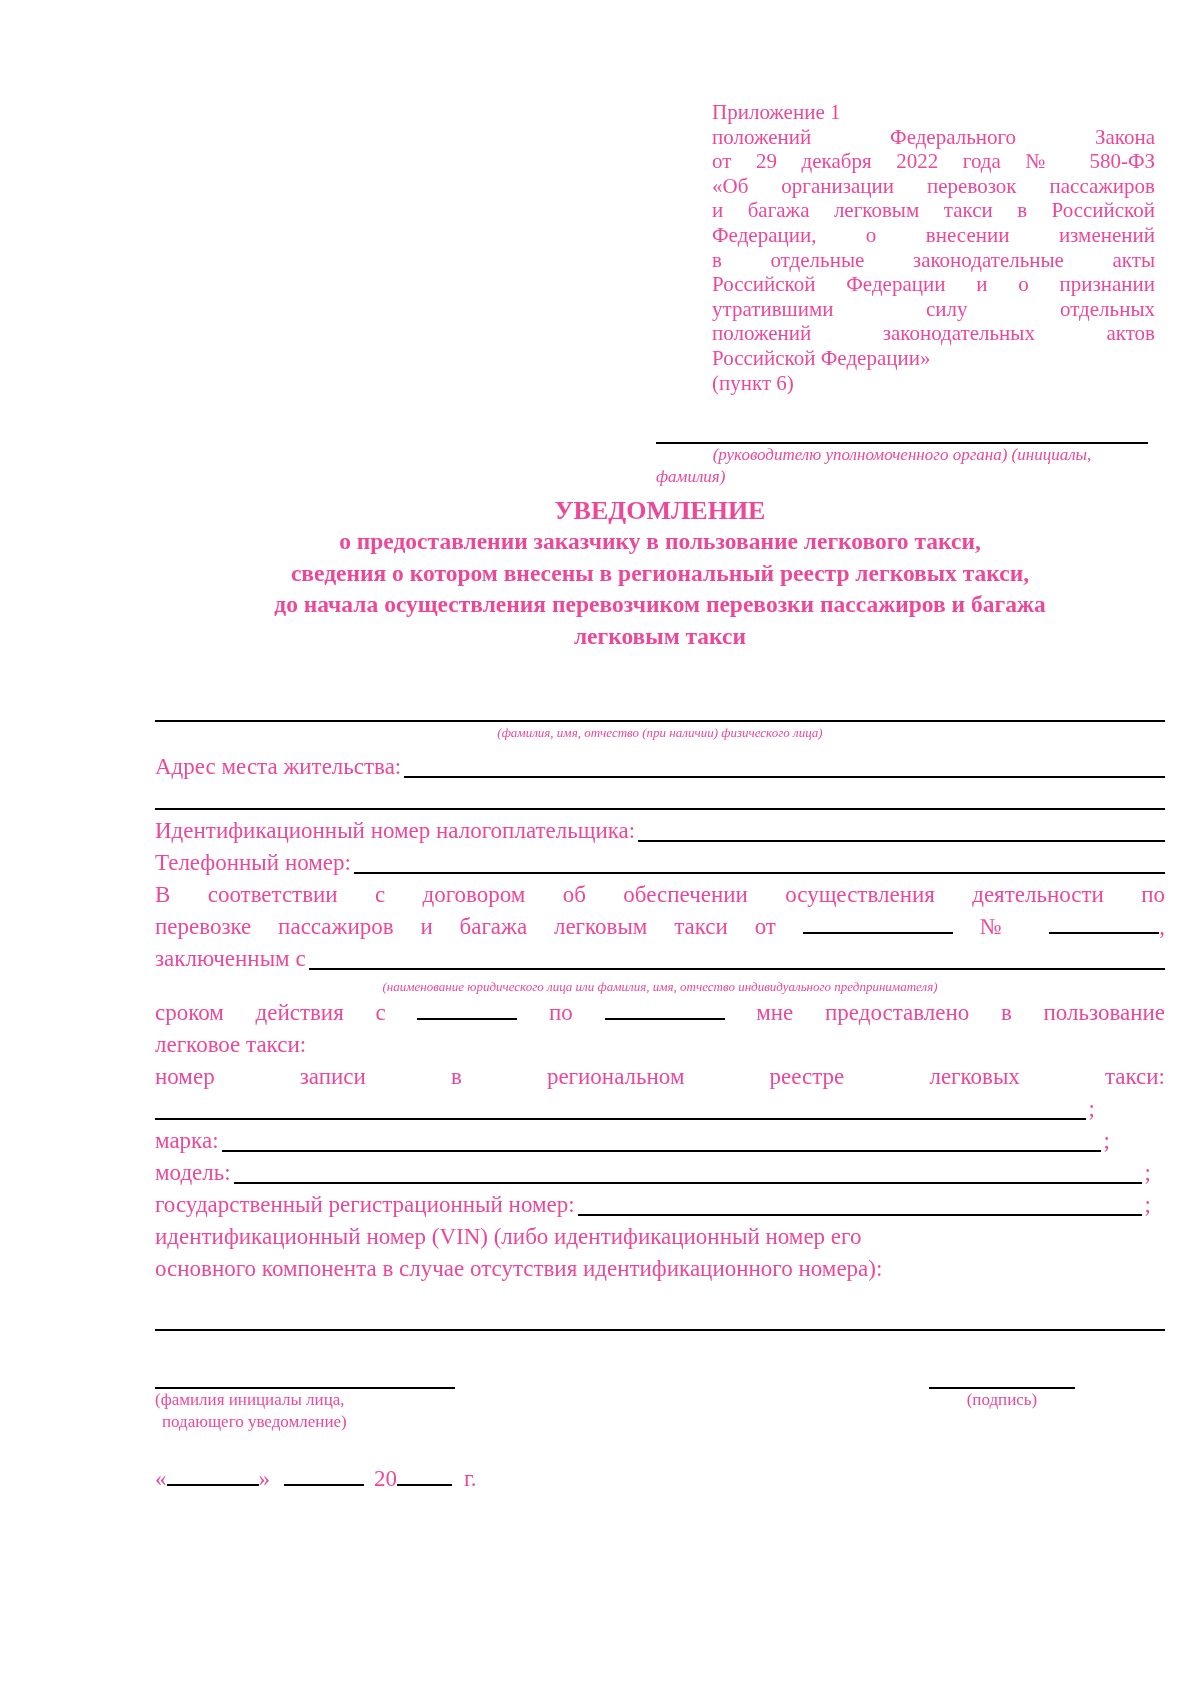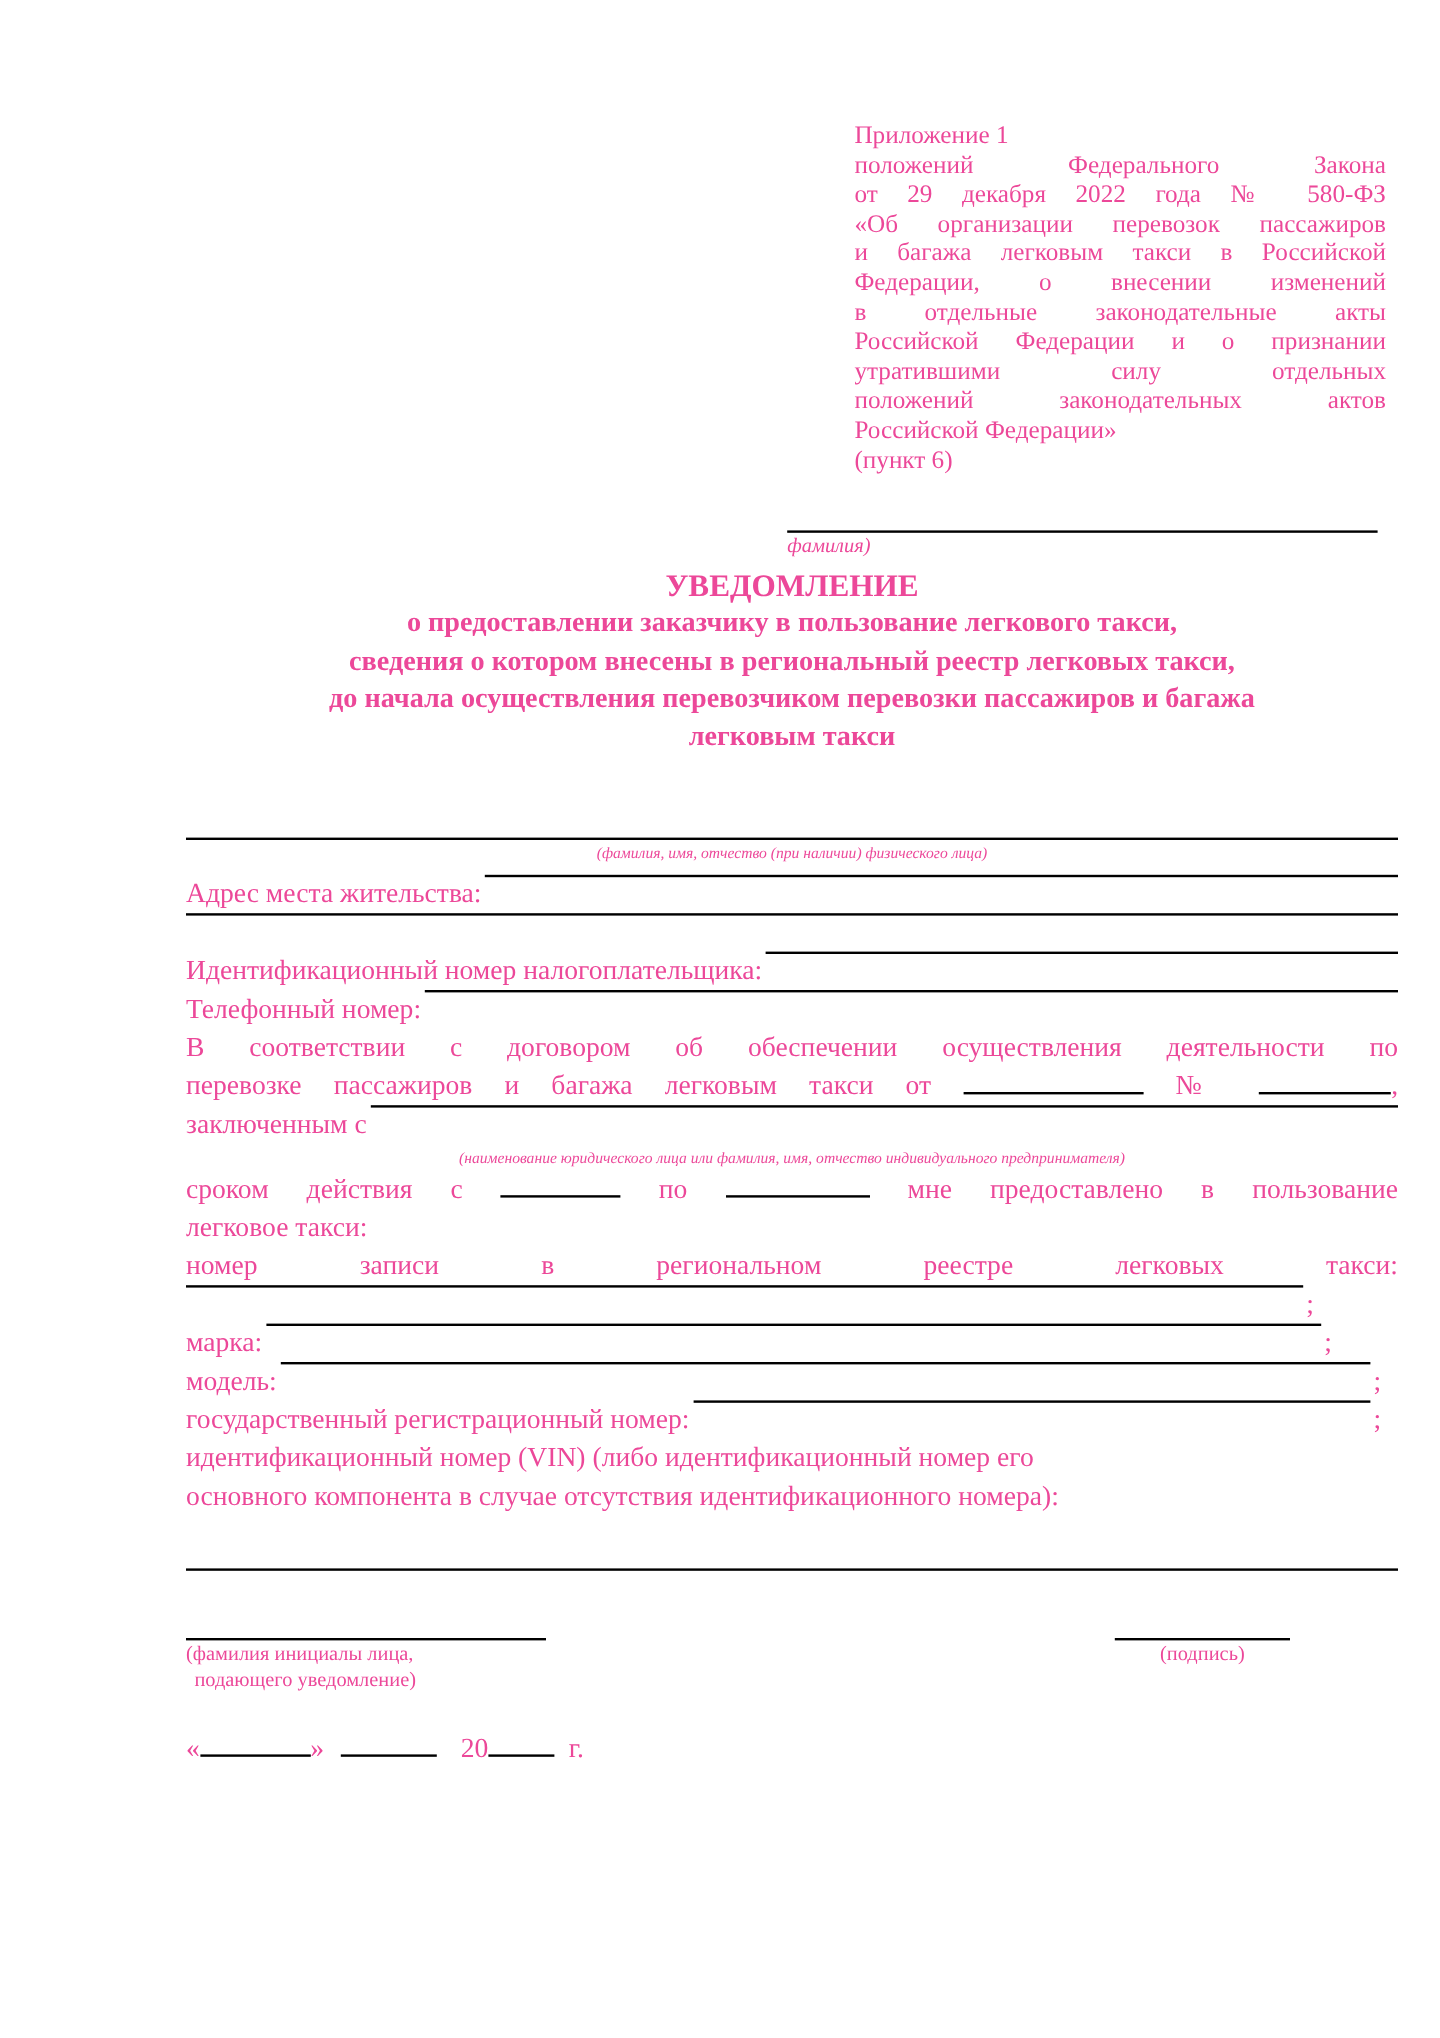--- a/index.html
+++ b/index.html
@@ -31,21 +31,21 @@
   .doc-title .sub  { font-size:23.5px; line-height:31.5px; }
 
   
   .rule-full { border-top:2px solid #000; height:0; }
   .mt-fio { margin-top:68px; }
   .mt-vin { margin-top:44px; }
   .cap-center { text-align:center; font-style:italic; font-size:13px; line-height:21px; }
 
   
   .frm { font-size:23px; margin-top:8px; }
-  .row { display:flex; align-items:flex-start; height:32px; }
+  .row { display:flex; align-items:flex-end; height:32px; }
   .row .lbl { white-space:nowrap; padding-right:3px; line-height:32px; }
   .fill { flex:1 1 auto; border-bottom:2px solid #000; margin-bottom:5px; height:0; }
   .semi { line-height:32px; padding-left:3px; }
   .pr70 { padding-right:70px; }
   .pr55 { padding-right:55px; }
   .pr14 { padding-right:14px; }
 
   .stretch { height:32px; line-height:32px; text-align:justify; text-align-last:justify; text-justify:inter-word; white-space:nowrap; }
   .plain { height:32px; line-height:32px; }
 
@@ -60,21 +60,21 @@
   .sig { display:flex; justify-content:space-between; margin-top:56px; }
   .sig-left { width:300px; }
   .sig-right { width:146px; margin-right:90px; }
   .sig-line { border-top:2px solid #000; height:0; }
   .sig-cap { font-size:17px; line-height:22px; }
   .sig-cap .ind { padding-left:7px; }
   .sig-right .sig-cap { text-align:center; }
 
   
   .date-row { margin-top:30px; font-size:23px; line-height:32px; white-space:nowrap; }
-  .g14 { margin-left:14px; } .g10 { margin-left:20px; } .g12 { margin-left:12px; }
+  .g14 { margin-left:14px; } .g10 { margin-left:10px; } .g12 { margin-left:12px; }
 </style>
 </head>
 <body>
 
 <div class="page">
 
   <div class="appendix">
     <div class="ll">Приложение 1</div>
     <div class="jl">положений Федерального Закона</div>
     <div class="jl">от 29 декабря 2022 года № 580-ФЗ</div>
@@ -85,20 +85,21 @@
     <div class="jl">Российской Федерации и о признании</div>
     <div class="jl">утратившими силу отдельных</div>
     <div class="jl">положений законодательных актов</div>
     <div class="ll">Российской Федерации»</div>
     <div class="ll">(пункт 6)</div>
   </div>
 
   <div class="addressee">
     <div class="addressee-rule"></div>
     <div class="addressee-cap">
+      <div class="c1">(руководителю уполномоченного органа) (инициалы,</div>
       <div class="c2">фамилия)</div>
     </div>
   </div>
 
   <div class="doc-title">
     <div class="main">УВЕДОМЛЕНИЕ</div>
     <div class="sub">о предоставлении заказчику в пользование легкового такси,</div>
     <div class="sub">сведения о котором внесены в региональный реестр легковых такси,</div>
     <div class="sub">до начала осуществления перевозчиком перевозки пассажиров и багажа</div>
     <div class="sub">легковым такси</div>

